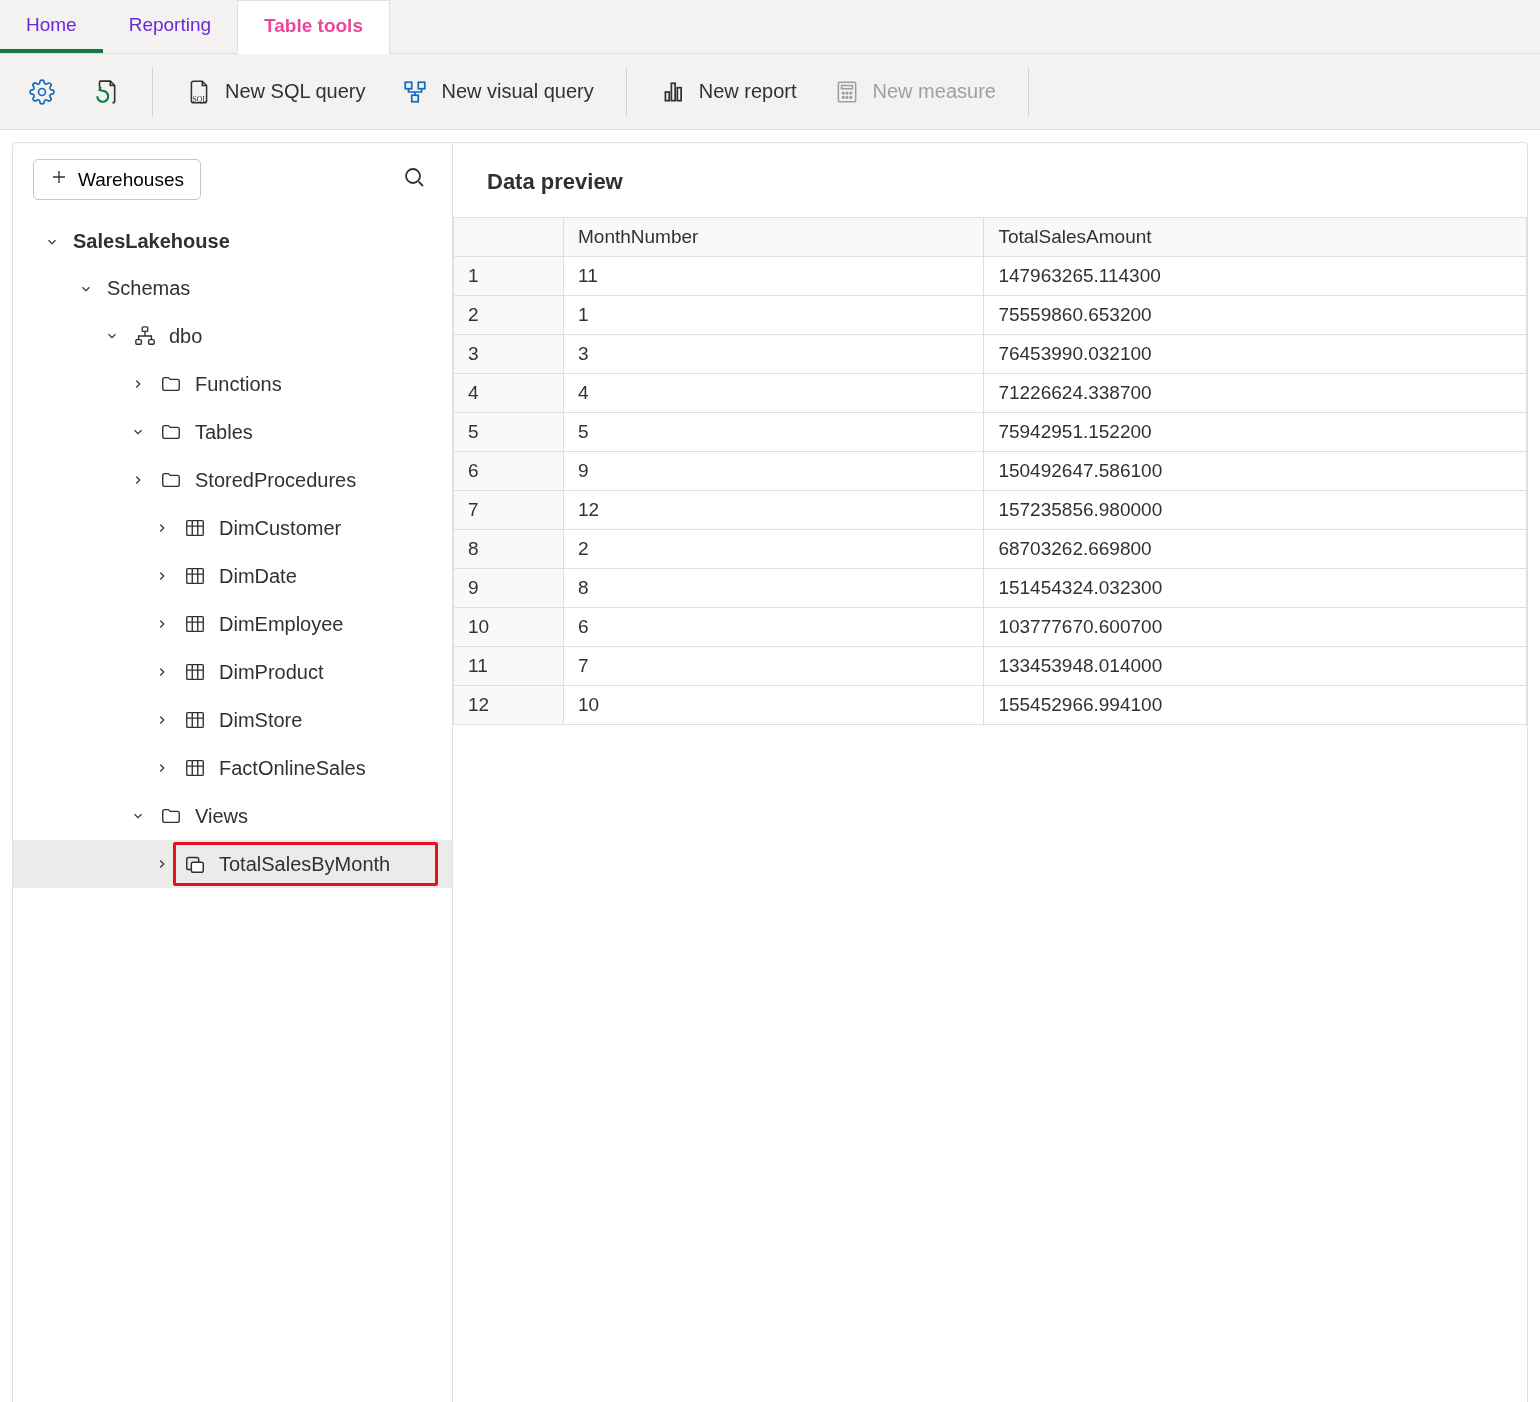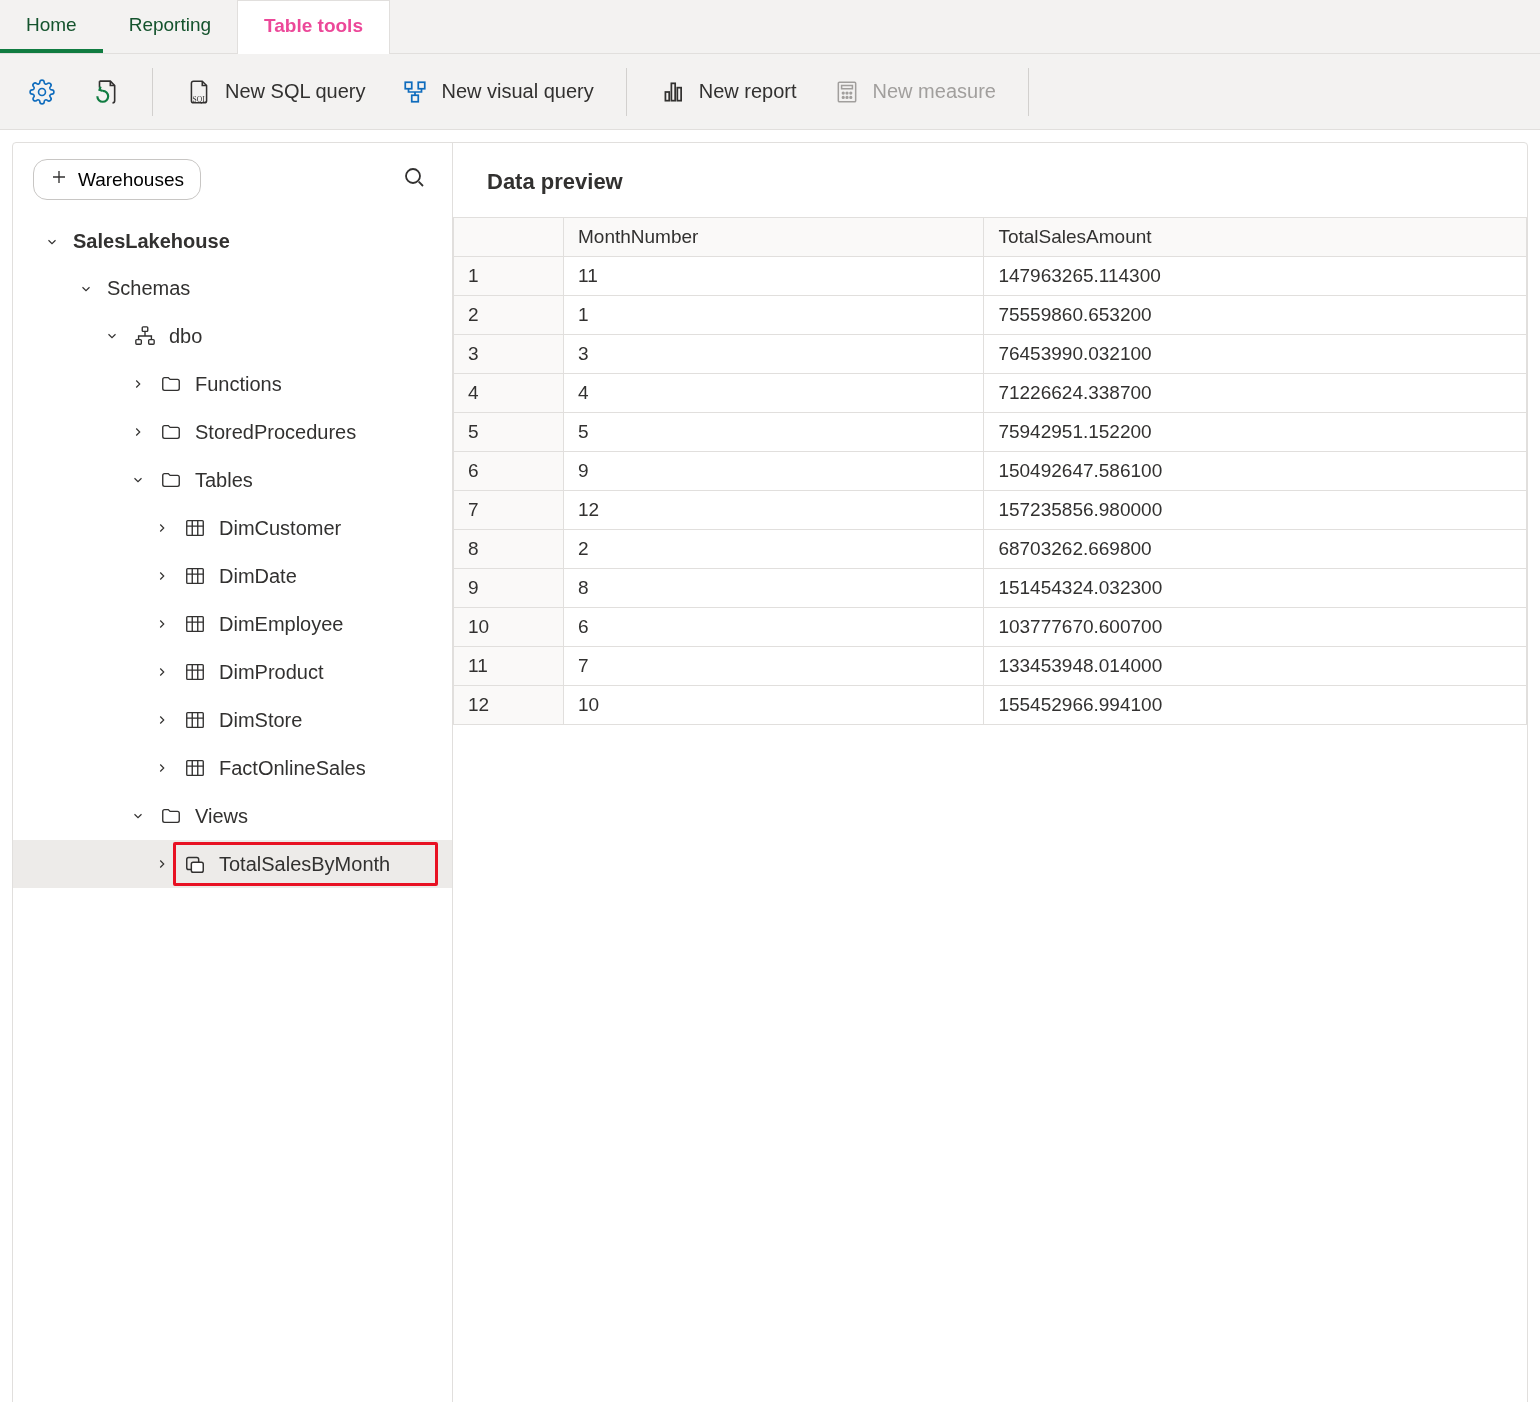--- a/index.html
+++ b/index.html
@@ -14,21 +14,21 @@
   
   .ribbon-tabs {
     display: flex;
     background: #f3f2f1;
     border-bottom: 1px solid #e1dfdd;
     height: 54px;
   }
   .ribbon-tab {
     padding: 14px 26px;
     cursor: pointer;
-    color: #14532d;
+    color: #6d28d9;
     position: relative;
   }
   .ribbon-tab.selected {
     border-bottom: 4px solid #107c41;
     font-weight: 400;
   }
   .ribbon-tab.active-tools {
     background: #fff;
     color: #ec4899;
     font-weight: 600;
@@ -95,21 +95,21 @@
     display: flex;
     align-items: center;
     justify-content: space-between;
     padding: 0 20px 18px;
   }
   .warehouses-btn {
     display: flex;
     align-items: center;
     gap: 10px;
     border: 1px solid #c8c6c4;
-    border-radius: 14px;
+    border-radius: 5px;
     padding: 8px 16px;
     cursor: pointer;
     font-size: 19px;
     background: #fff;
   }
   .search-btn { cursor: pointer; padding: 6px; }
 
   .tree { font-size: 20px; }
   .tree-row {
     display: flex;
@@ -334,43 +334,43 @@
             <svg viewBox="0 0 24 24" fill="none" stroke="#323130" stroke-width="1.5">
               <path d="M3 7a2 2 0 0 1 2-2h4l2 2h8a2 2 0 0 1 2 2v8a2 2 0 0 1-2 2H5a2 2 0 0 1-2-2z"></path>
             </svg>
           </span>
         <span>Functions</span>
       </div>
 
       <div class="tree-row pad-3">
         <span class="chevron">
             <svg viewBox="0 0 24 24" stroke="#323130" stroke-width="2" fill="none">
-              <path d="M9 6l6 6-6 6"></path>
+              <path d="M6 9l6 6 6-6"></path>
             </svg>
           </span>
         <span class="node-icon">
             <svg viewBox="0 0 24 24" fill="none" stroke="#323130" stroke-width="1.5">
               <path d="M3 7a2 2 0 0 1 2-2h4l2 2h8a2 2 0 0 1 2 2v8a2 2 0 0 1-2 2H5a2 2 0 0 1-2-2z"></path>
             </svg>
           </span>
-        <span>StoredProcedures</span>
+        <span>Tables</span>
       </div>
 
       <div class="tree-row pad-3">
         <span class="chevron">
             <svg viewBox="0 0 24 24" stroke="#323130" stroke-width="2" fill="none">
-              <path d="M6 9l6 6 6-6"></path>
+              <path d="M9 6l6 6-6 6"></path>
             </svg>
           </span>
         <span class="node-icon">
             <svg viewBox="0 0 24 24" fill="none" stroke="#323130" stroke-width="1.5">
               <path d="M3 7a2 2 0 0 1 2-2h4l2 2h8a2 2 0 0 1 2 2v8a2 2 0 0 1-2 2H5a2 2 0 0 1-2-2z"></path>
             </svg>
           </span>
-        <span>Tables</span>
+        <span>StoredProcedures</span>
       </div>
 
       <div id="tables-container">
           <div class="tree-row pad-4">
             <span class="chevron">
               <svg viewBox="0 0 24 24" stroke="#323130" stroke-width="2" fill="none">
                 <path d="M9 6l6 6-6 6"></path>
               </svg>
             </span>
             <span class="node-icon">

